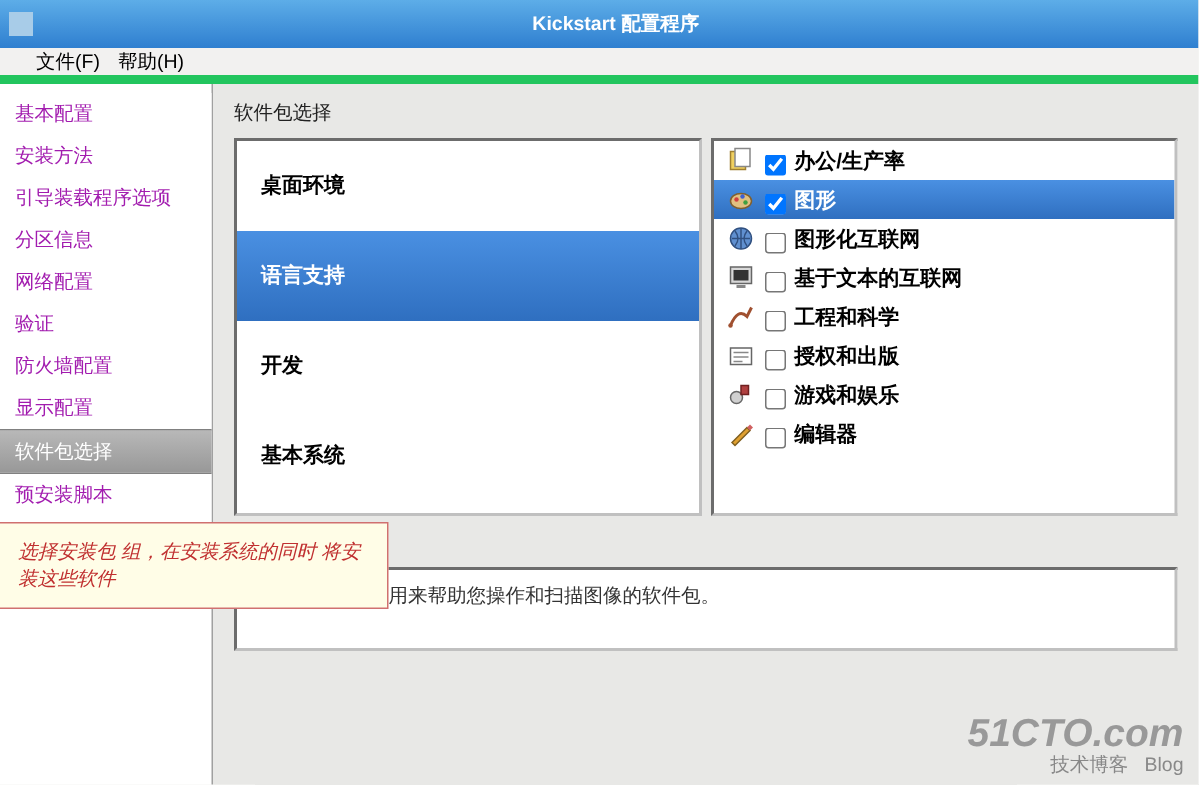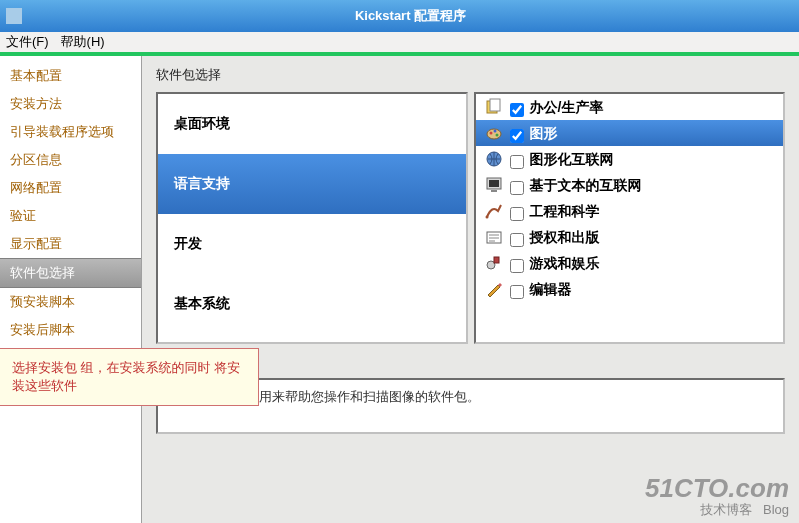--- a/index.html
+++ b/index.html
@@ -1,41 +1,41 @@
 <!DOCTYPE html>
 <html><head>
 <meta charset="utf-8">
 <style>
   * { box-sizing: border-box; margin: 0; padding: 0; font-family: "Microsoft YaHei", SimSun, sans-serif; font-size: 13px; }
   body { width: 799px; height: 523px; background: #fff; overflow: hidden; }
   .titlebar { height: 24px; background: linear-gradient(to bottom, #5dade8, #2f7fd0); display: flex; align-items: center; padding: 16px 6px; color: #fff; font-weight: bold; }
   .titlebar .icon { width: 16px; height: 16px; background: #a8cce8; margin-right: 6px; }
   .titlebar .title { flex: 1; text-align: center; font-size: 13px; }
-  .menubar { height: 24px; background: #f2f1f0; border-bottom: 4px solid #22c55e; display: flex; align-items: center; padding: 0 6px; gap: 12px; }
+  .menubar { height: 24px; background: #f2f1f0; border-bottom: 6px solid #22c55e; display: flex; align-items: center; padding: 0 24px; gap: 12px; }
   .menubar span { cursor: default; }
 
   .content { display: flex; height: 475px; }
   .sidebar { width: 142px; background: #fff; border-right: 1px solid #a0a0a0; padding-top: 6px; }
-  .sidebar-item { padding: 5px 10px; cursor: default; background: #fff; color: #a16207; }
+  .sidebar-item { padding: 5px 10px; cursor: default; background: #fff; color: #a21caf; }
   .sidebar-item.selected { background: linear-gradient(to bottom, #b8b8b8, #989898); color: #fff; border-top: 1px solid #808080; border-bottom: 1px solid #808080; }
 
   .main { flex: 1; background: #e8e8e6; padding: 10px 14px; position: relative; }
   .main-label { font-size: 13px; margin-bottom: 8px; color: #222; }
   .panels { display: flex; gap: 6px; height: 252px; }
   .panel { flex: 1; border: 2px inset #c0c0c0; background: #fff; overflow: hidden; }
   .cat-item { padding: 21px 16px; font-size: 14px; font-weight: bold; cursor: default; }
   .cat-item.selected { background: linear-gradient(to bottom, #4a90e2, #2f6fc0); color: #fff; }
   .pkg-row { display: flex; align-items: flex-end; padding: 3px 8px; gap: 6px; }
   .pkg-row.selected { background: linear-gradient(to bottom, #4a90e2, #2f6fc0); color: #fff; }
   .pkg-icon { width: 20px; height: 20px; display: flex; align-items: center; justify-content: center; }
   .pkg-row input[type=checkbox] { width: 14px; height: 14px; }
   .pkg-label { font-size: 14px; font-weight: bold; }
   .desc-area { margin-top: 34px; border: 2px inset #c0c0c0; background: #fff; height: 56px; padding: 8px 10px; color: #333; font-size: 13px; }
 
-  .tip-box { position: absolute; left: -1px; top: 348px; width: 260px; background: #fffde7; border: 1px solid #d07070; padding: 10px 12px; color: #c03030; font-size: 13px; z-index: 5; line-height: 1.4; }
+  .tip-box { position: absolute; left: -1px; top: 348px; width: 260px; background: #fffde7; border: 1px solid #d07070; padding: 10px 12px; color: #c03030; font-size: 13px; z-index: 5; line-height: 1.4; font-style: italic; }
 
   .watermark { position: absolute; right: 10px; bottom: 6px; text-align: right; color: #888; font-size: 11px; line-height: 1.1; }
   .watermark .big { font-size: 26px; font-weight: bold; font-style: italic; color: #999; text-align: right; }
 </style>
 </head>
 <body>
 
 <div class="titlebar">
   <div class="icon"></div>
   <div class="title">Kickstart 配置程序</div>
@@ -47,20 +47,21 @@
 </div>
 
 <div class="content">
   <div class="sidebar" id="sidebar">
       <div class="sidebar-item">基本配置</div>
       <div class="sidebar-item">安装方法</div>
       <div class="sidebar-item">引导装载程序选项</div>
       <div class="sidebar-item">分区信息</div>
       <div class="sidebar-item">网络配置</div>
       <div class="sidebar-item">验证</div>
+      <div class="sidebar-item">防火墙配置</div>
       <div class="sidebar-item">显示配置</div>
       <div class="sidebar-item selected">软件包选择</div>
       <div class="sidebar-item">预安装脚本</div>
       <div class="sidebar-item">安装后脚本</div>
     </div>
   <div class="main">
     <div class="main-label">软件包选择</div>
     <div class="panels">
       <div class="panel" id="cat-list">
           <div class="cat-item">桌面环境</div>

